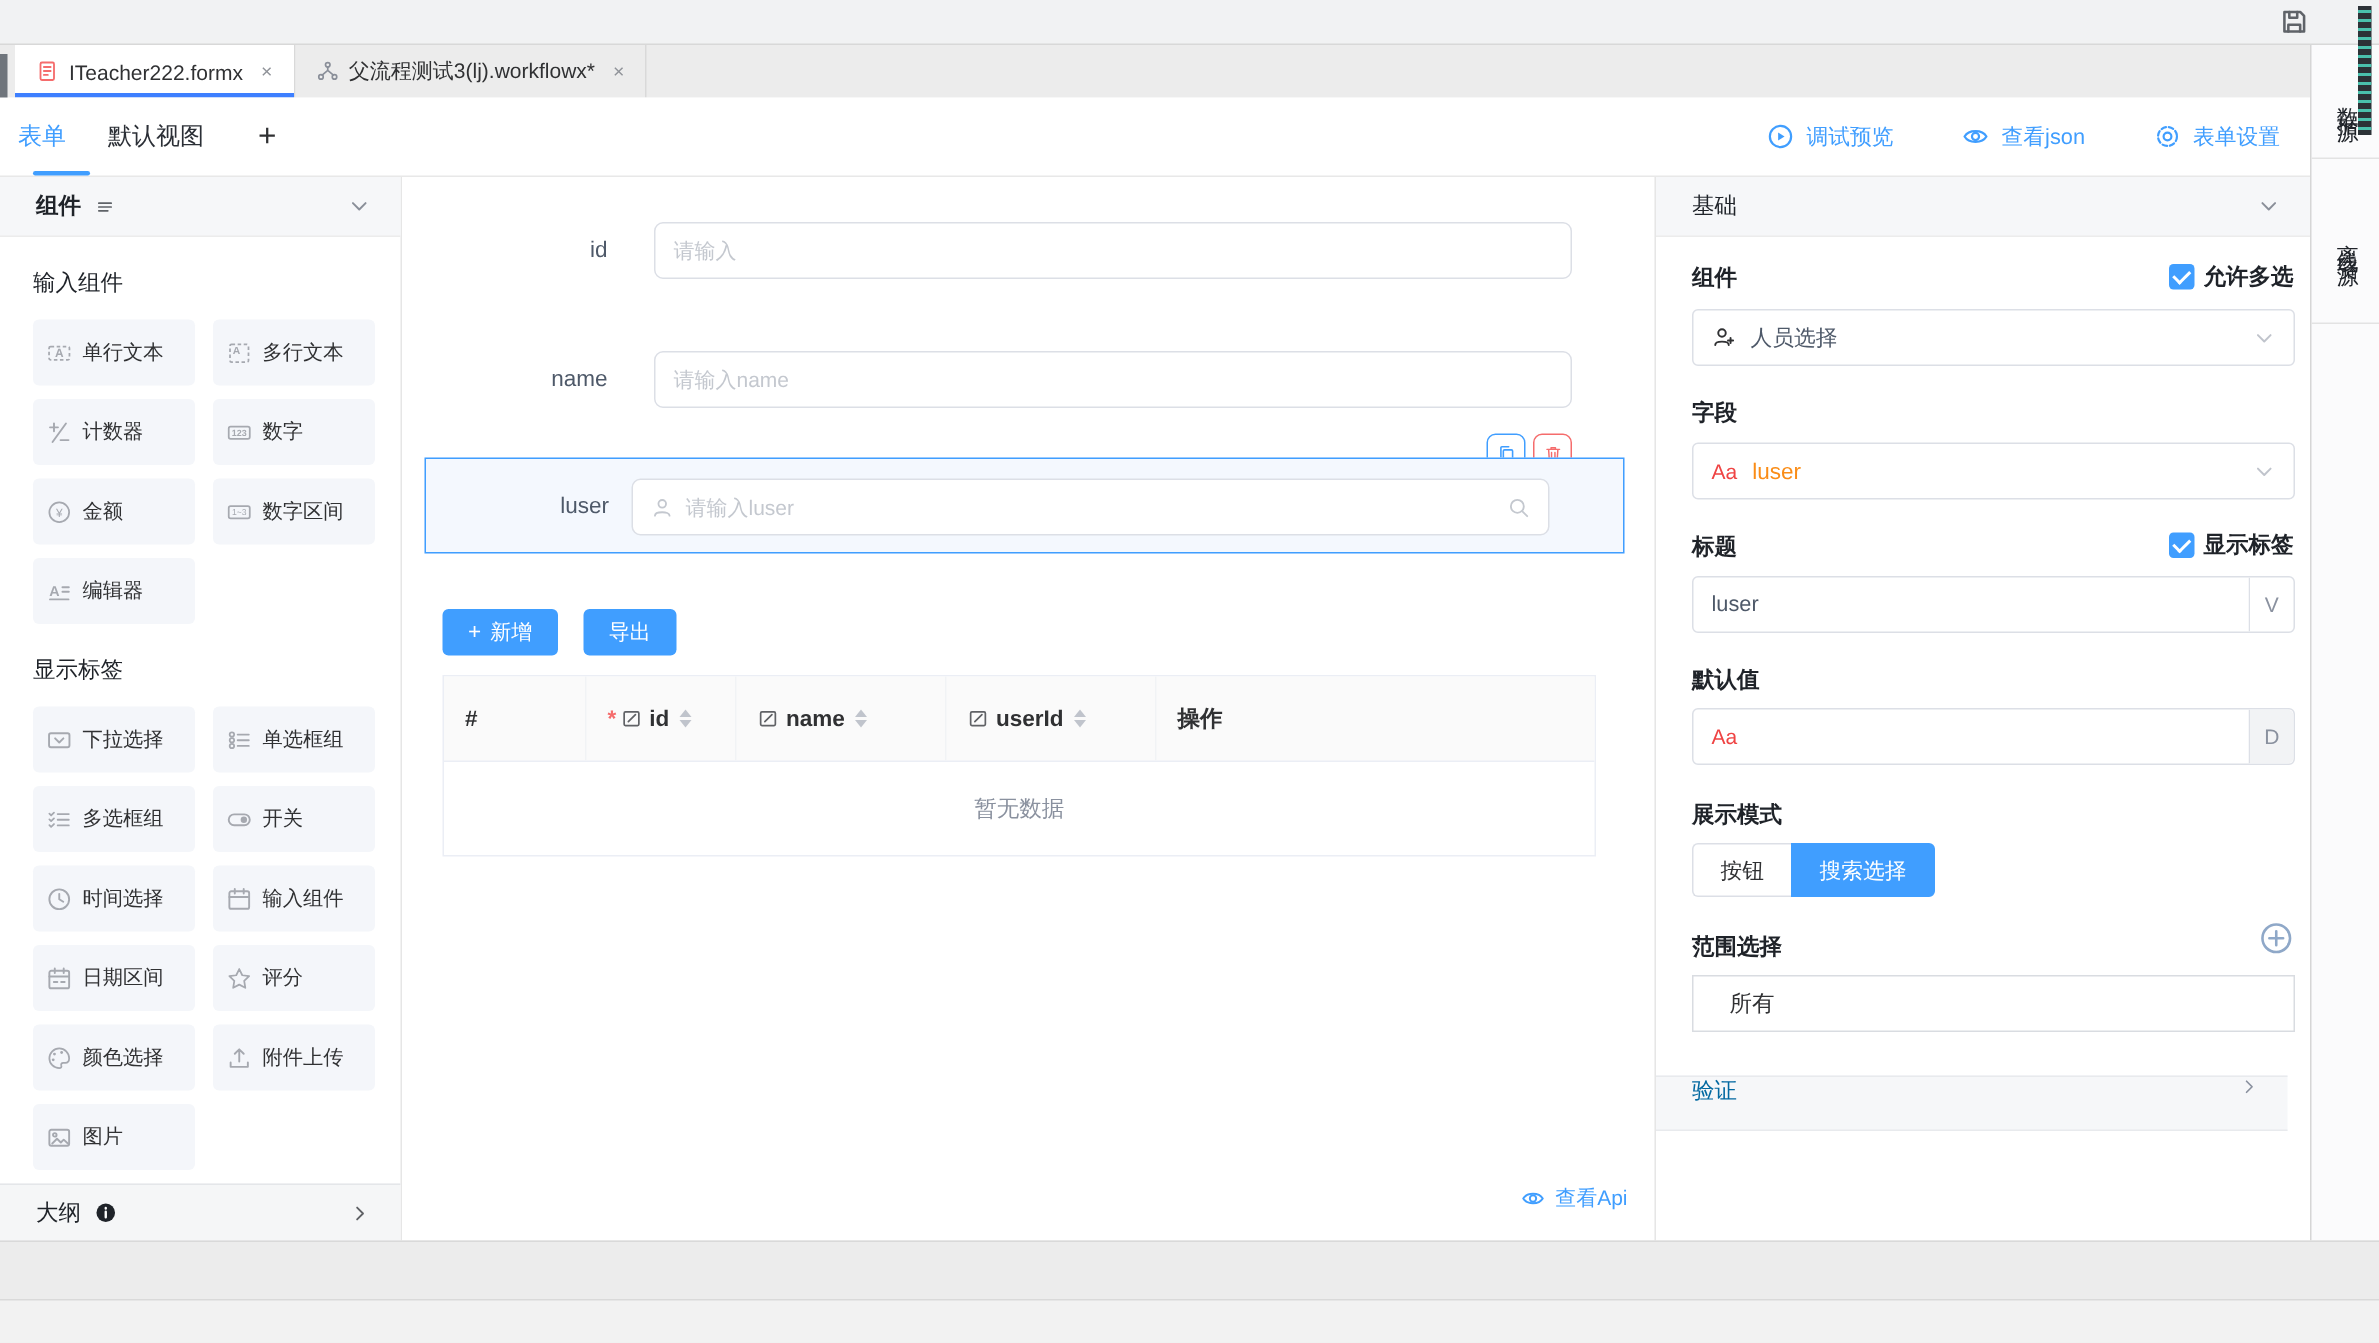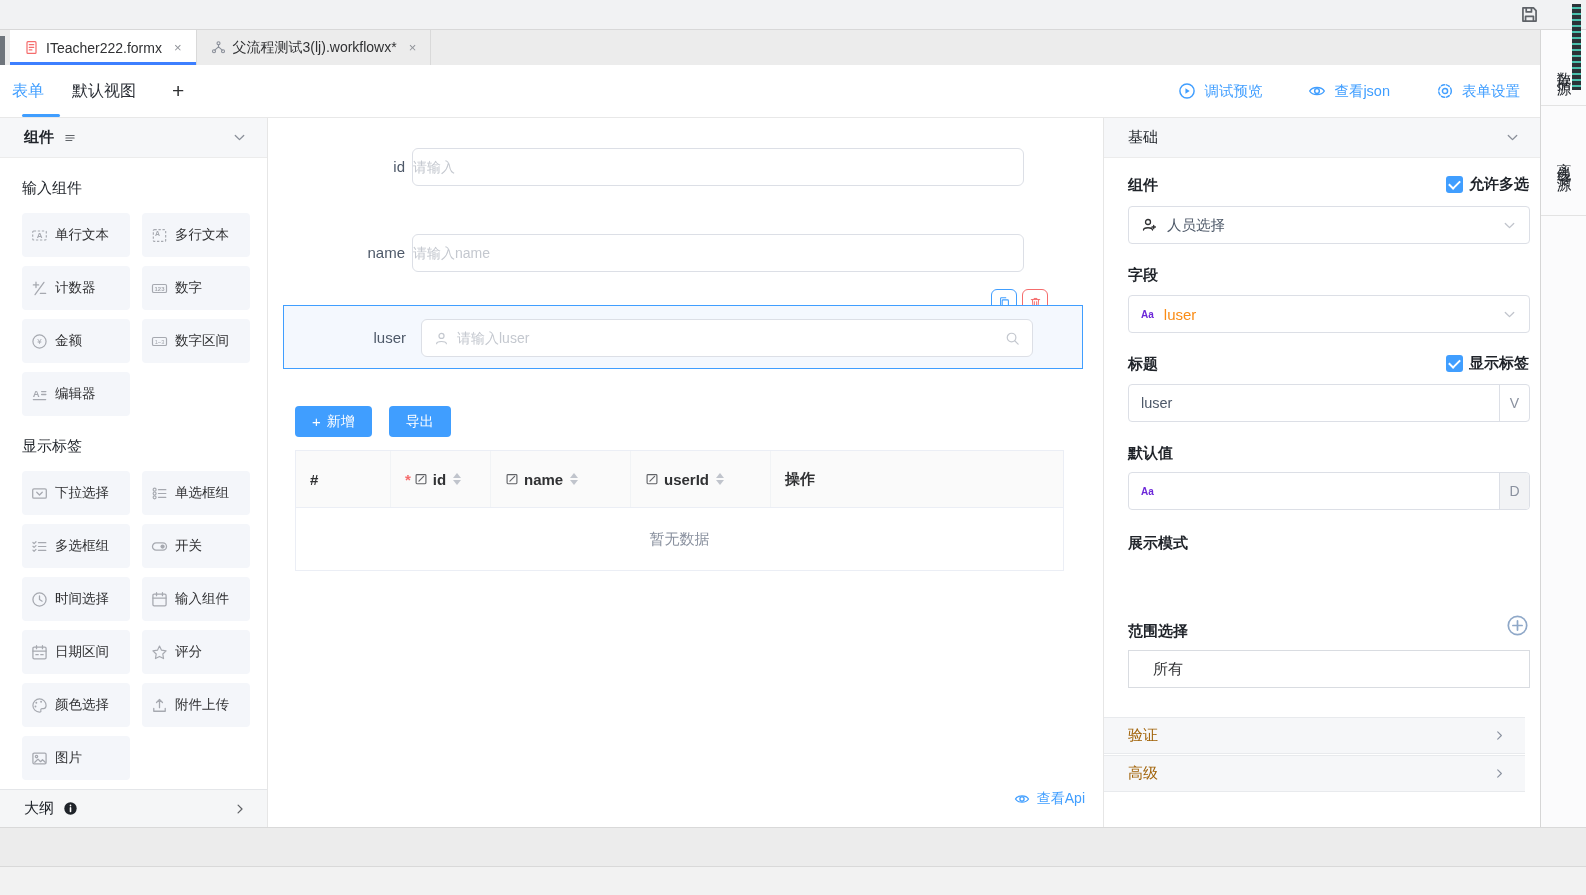--- a/index.html
+++ b/index.html
@@ -47,21 +47,21 @@
   .citem{width:108px;height:44px;background:#f4f6fa;border-radius:4px;display:flex;align-items:center;padding:0 9px;gap:7px;font-size:13.5px;color:#303133;cursor:grab}
   .cicon{width:17px;height:17px;color:#a6a9b0}
   .clabel{white-space:nowrap}
   .s-footer{position:absolute;bottom:0;left:0;right:0;height:38px;background:#f5f6f7;border-top:1px solid #e4e6e9;display:flex;align-items:center;padding:0 20px 0 24px;gap:9px}
   .f-title{font-weight:normal;font-size:15px;color:#1f2329}
   .f-info{width:15px;height:15px;color:#1f2329}
   .f-chev{width:14px;height:14px;color:#606266;margin-left:auto}
   
   .canvas{left:268px;width:835px}
   .flabel{position:absolute;left:0;width:137px;text-align:right;font-size:15px;color:#4e5969;line-height:38px}
-  .finput{position:absolute;left:144px;width:612px;height:38px;border:1px solid #dcdfe6;border-radius:6px;font-size:14px;color:#1d4ed8;padding:0 0;background:#fff;outline:none}
+  .finput{position:absolute;left:168px;width:612px;height:38px;border:1px solid #dcdfe6;border-radius:6px;font-size:14px;color:#1d4ed8;padding:0 12px;background:#fff;outline:none}
   input::placeholder{color:#c4c8cf}
   .row-id .flabel{top:30px}.row-id .finput{top:30px}
   .row-name .flabel{top:116px}.row-name .finput{top:116px}
   .selwrap{position:absolute;left:15px;top:187px;width:800px;height:64px;border:1px solid #409eff;background:#f4f8fe}
   .selwrap .flabel{width:122px;top:13px}
   .pinput{position:absolute;left:137px;top:13px;width:612px;height:38px;border:1px solid #dcdfe6;border-radius:6px;background:#fff;display:flex;align-items:center;padding:0 12px;gap:8px}
   .pinput input{flex:1;border:none;outline:none;font-size:14px;color:#303133;background:transparent}
   .pin-ic{width:15px;height:15px;color:#c4c8cf}
   .actbtns{position:absolute;left:723px;top:171px;display:flex;gap:5px}
   .abtn{width:26px;height:26px;border-radius:6px;background:#fff;display:flex;align-items:center;justify-content:center;cursor:pointer}
@@ -87,38 +87,38 @@
   
   .inspector{left:1103px;width:437px;border-left:1px solid #e6e6e6}
   .i-header{height:40px;background:#f6f7f9;border-bottom:1px solid #ececec;display:flex;align-items:center;padding:0 20px 0 24px;font-size:15px;color:#1f2329}
   .i-header svg{width:15px;height:15px;color:#8a8f99;margin-left:auto}
   .ilabel{position:absolute;left:24px;font-size:15px;font-weight:bold;color:#1f2329}
   .chkgrp{position:absolute;right:11px;display:flex;align-items:center;gap:6px;font-size:15px;font-weight:bold;color:#1f2329}
   .chk{width:17px;height:17px;border-radius:3px;background:#409eff;position:relative;cursor:pointer}
   .chk::after{content:"";position:absolute;left:5px;top:2px;width:5px;height:9px;border:solid #fff;border-width:0 2px 2px 0;transform:rotate(45deg)}
   .ibox{position:absolute;left:24px;width:402px;height:38px;border:1px solid #dcdfe6;border-radius:4px;background:#fff;display:flex;align-items:center;padding:0 12px;font-size:14.5px;color:#4e5969;gap:10px}
   .ibox .chev{width:15px;height:15px;color:#c0c4cc;margin-left:auto}
-  .aa{font-weight:bold;color:#6d28d9;font-size:10px}
+  .aa{font-weight:normal;color:#ef4444;font-size:14px}
   .orange{color:#fa8c16;font-size:15px}
   .ibox input{flex:1;border:none;outline:none;font-size:14.5px;color:#4e5969;background:transparent}
   .sfx{width:30px;align-self:stretch;border-left:1px solid #dcdfe6;display:flex;align-items:center;justify-content:center;color:#8a919f;font-size:14px;border-radius:0 4px 4px 0;margin-right:-12px;margin-left:auto;cursor:pointer}
   .sfx.gray{background:#f2f3f5}
   .lab-comp{top:58px}.box-comp{top:88px}
   .lab-field{top:148px}.box-field{top:177px}
   .lab-title{top:237px}.box-title{top:266px;padding-right:12px}
   .lab-def{top:326px}.box-def{top:354px;padding-right:12px}
   .lab-mode{top:416px}
   .segment{position:absolute;left:24px;top:444px;display:flex;height:36px}
   .seg{display:flex;align-items:center;justify-content:center;font-size:14.5px;border:1px solid #dcdfe6;background:#fff;color:#303133;padding:0 18px;cursor:pointer}
   .seg.first{border-radius:4px 0 0 4px;border-right:none}
   .seg.sel{background:#409eff;border-color:#409eff;color:#fff;border-radius:0 4px 4px 0}
   .lab-range{top:504px}
   .plus-circ{position:absolute;right:11px;top:496px;width:23px;height:23px;color:#8fa8c8;cursor:pointer}
   .allbox{position:absolute;left:24px;top:532px;width:402px;height:38px;border:1px solid #d9dce1;display:flex;align-items:center;padding:0 24px;font-size:15px;color:#303133}
-  .acc{position:absolute;left:0;right:15px;height:37px;background:#f6f7f9;border-top:1px solid #e8eaed;border-bottom:1px solid #e8eaed;display:flex;align-items:center;padding:0 19px 0 24px;font-size:15px;color:#a16207;cursor:pointer}
+  .acc{position:absolute;left:0;right:15px;height:37px;background:#f6f7f9;border-top:1px solid #e8eaed;border-bottom:1px solid #e8eaed;display:flex;padding:0 19px 0 24px;font-size:15px;color:#0369a1;cursor:pointer}
   .acc svg{width:13px;height:13px;color:#8a919f;margin-left:auto}
   .acc.a1{top:599px}.acc.a2{top:637px}.acc.a3{top:675px;border-bottom:none;height:34px}
   
   .rail{position:absolute;top:30px;left:1540px;width:46px;height:797px;background:#fbfbfc;border-left:1px solid #d6d6d6}
   .rtab{width:100%;display:flex;align-items:center;justify-content:center;border-bottom:1px solid #e3e3e3;cursor:pointer}
   .rtab span{writing-mode:vertical-rl;font-size:14.5px;color:#1f2329;letter-spacing:5px}
   .rtab.r1{height:76px}.rtab.r2{height:110px}
   
   .bottom{position:absolute;top:827px;left:0;width:1586px;height:68px;background:#ececec;border-top:1px solid #d9d9d9}
   .bottom-lower{position:absolute;top:38px;left:0;right:0;bottom:0;background:#f2f2f2;border-top:1px solid #d9d9d9}
@@ -654,41 +654,39 @@
     </div>
 
     <span class="ilabel lab-def">默认值</span>
     <div class="ibox box-def">
       <span class="aa">Aa</span>
       <input value="" style="">
       <span class="sfx gray">D</span>
     </div>
 
     <span class="ilabel lab-mode">展示模式</span>
+    <div class="segment">
+      <span class="seg first">按钮</span>
+      <span class="seg sel">搜索选择</span>
+    </div>
 
     <span class="ilabel lab-range">范围选择</span>
     <svg class="ic plus-circ">
         <use href="#i-pluscirc"></use>
       </svg>
     <div class="allbox">
       <span>所有</span>
     </div>
 
     <div class="acc a1">
       <span>验证</span>
       <svg class="ic">
           <use href="#i-chevright"></use>
         </svg>
     </div>
-    <div class="acc a2">
-      <span>高级</span>
-      <svg class="ic">
-          <use href="#i-chevright"></use>
-        </svg>
-    </div>
   </aside>
 
   <div class="rail">
     <div class="rtab r1">
         <span>数据源</span>
       </div>
     <div class="rtab r2">
         <span>离线资源</span>
       </div>
   </div>

